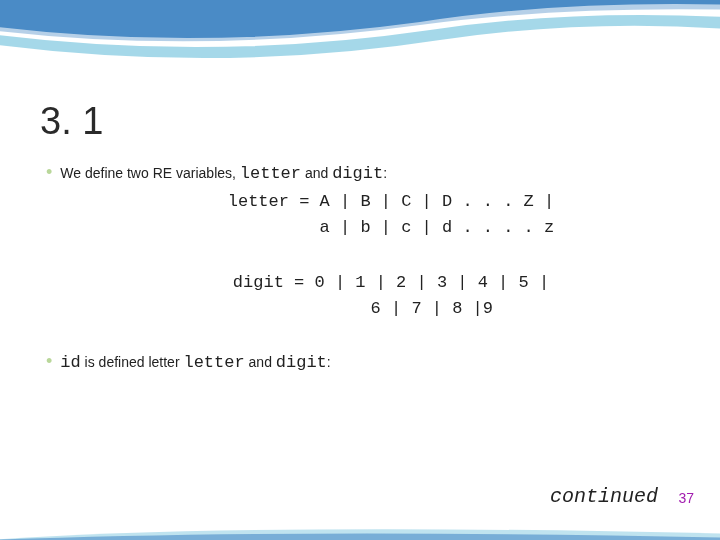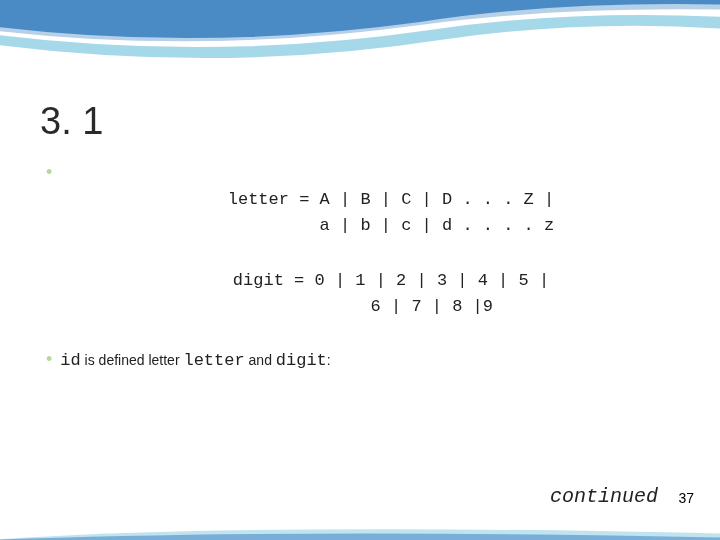--- a/index.html
+++ b/index.html
@@ -92,21 +92,21 @@
     font-style: italic;
     font-size: 20px;
     color: #222;
   }
   .page-num {
     position: absolute;
     bottom: 34px;
     right: 26px;
     font-family: Arial, sans-serif;
     font-size: 14px;
-    color: #000000;
+    color: #a21caf;
   }
 
   .bottom-decoration {
     position: absolute;
     bottom: 0;
     left: 0;
     width: 720px;
     height: 22px;
     overflow: hidden;
   }
@@ -123,20 +123,23 @@
 </div>
 
 <div class="content">
 
   <div class="heading">
     <span class="heading-number">3. 1</span>
   </div>
 
   <div class="bullet-row">
     <span class="bullet">•</span>
+    <span class="bullet-text">
+      <span>We define two RE variables, </span><span class="mono-inline">letter</span><span> and </span><span class="mono-inline">digit</span><span>:</span>
+    </span>
   </div>
 
   <div class="code-block">letter = A | B | C | D . . . Z |
          a | b | c | d . . . . z</div>
 
   <div class="spacer"></div>
 
   <div class="code-block">digit = 0 | 1 | 2 | 3 | 4 | 5 |
         6 | 7 | 8 |9</div>
 

